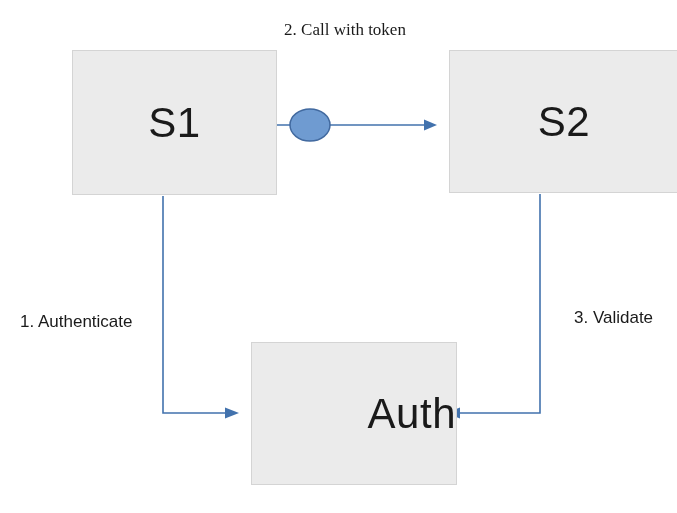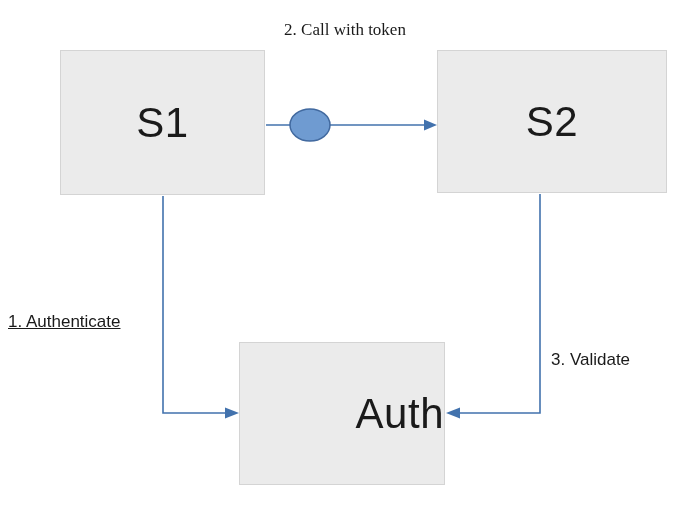--- a/index.html
+++ b/index.html
@@ -23,20 +23,21 @@
     height: 513px;
   }
   .node {
     position: absolute;
     box-sizing: border-box;
     background: var(--node-fill, #ebebeb);
     border: 1px solid var(--node-border, #d4d4d4);
     display: flex;
     align-items: center;
     justify-content: center;
+    margin-left: 12px;
   }
   .node-label {
     font-size: 42px;
     font-weight: 400;
     color: var(--text, #1a1a1a);
     letter-spacing: 0.5px;
   }
   .node-s1   { left: 60px;  top: 50px;  width: 205px; height: 145px; }
   .node-s2   { left: 437px; top: 50px;  width: 230px; height: 143px; }
   .node-auth { left: 239px; top: 342px; width: 206px; height: 143px; justify-content: flex-end; }
@@ -47,28 +48,26 @@
     white-space: nowrap;
   }
   .label-call {
     left: 240px;
     top: 20px;
     width: 210px;
     text-align: center;
     font-family: Liberation Serif, serif;
   }
   .label-authenticate {
-    left: 8px;
+    left: 20px;
     top: 312px;
-    text-decoration: underline;
   }
   .label-validate {
-    left: 551px;
+    left: 574px;
     top: 308px;
-    margin-top: 42px;
   }
   .edge-line {
     stroke: var(--arrow, #4272ad);
     stroke-width: 1.6;
     fill: none;
   }
   .arrowhead {
     fill: var(--arrow, #4272ad);
     stroke: none;
   }

